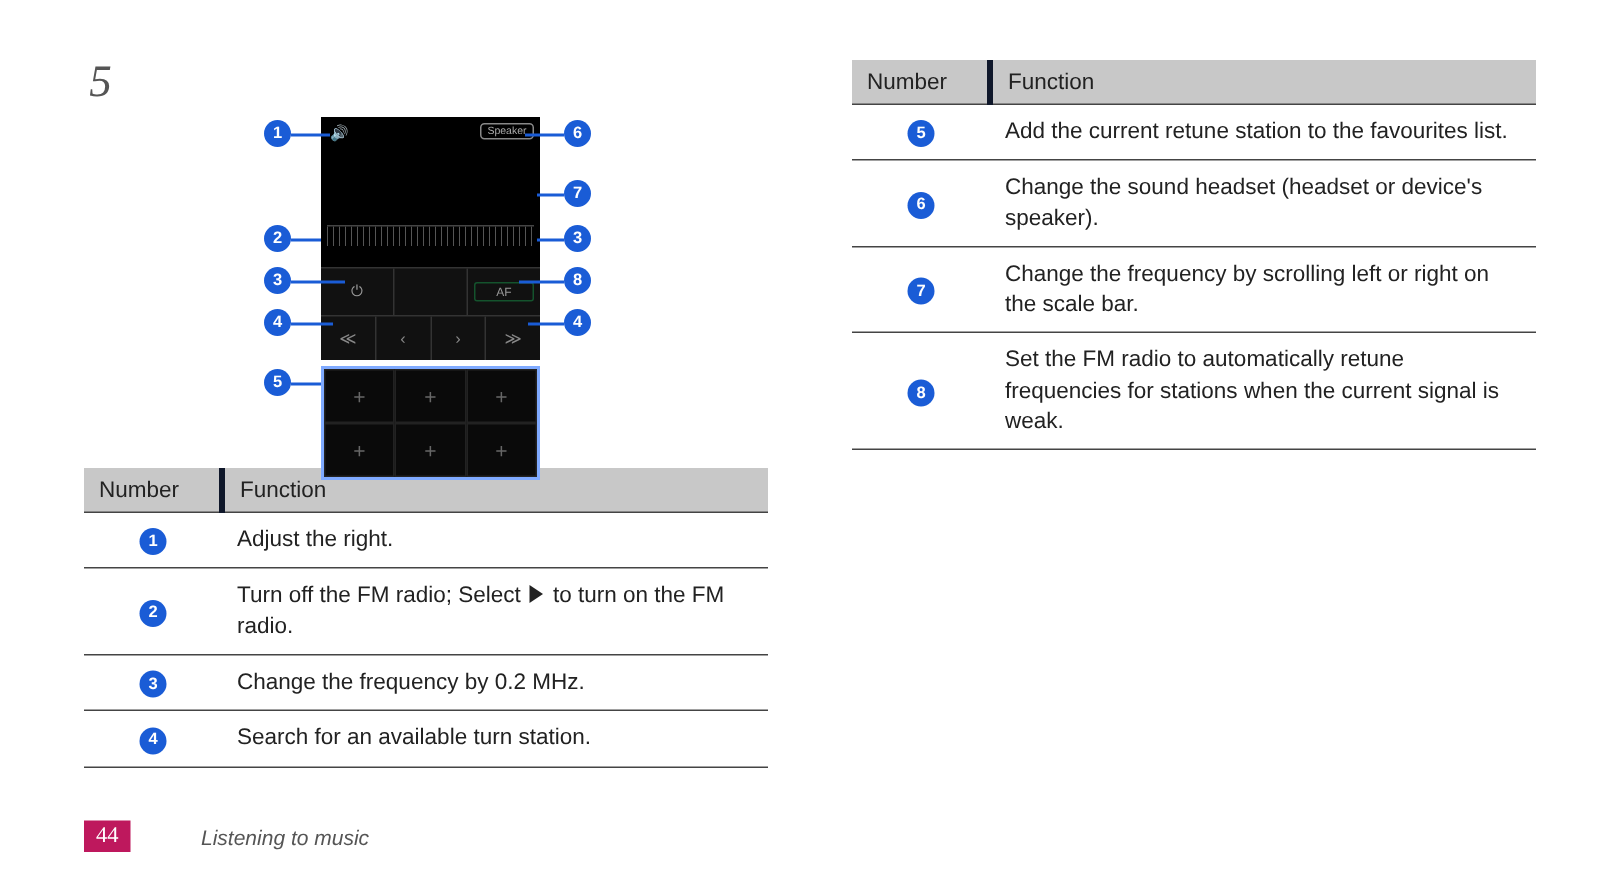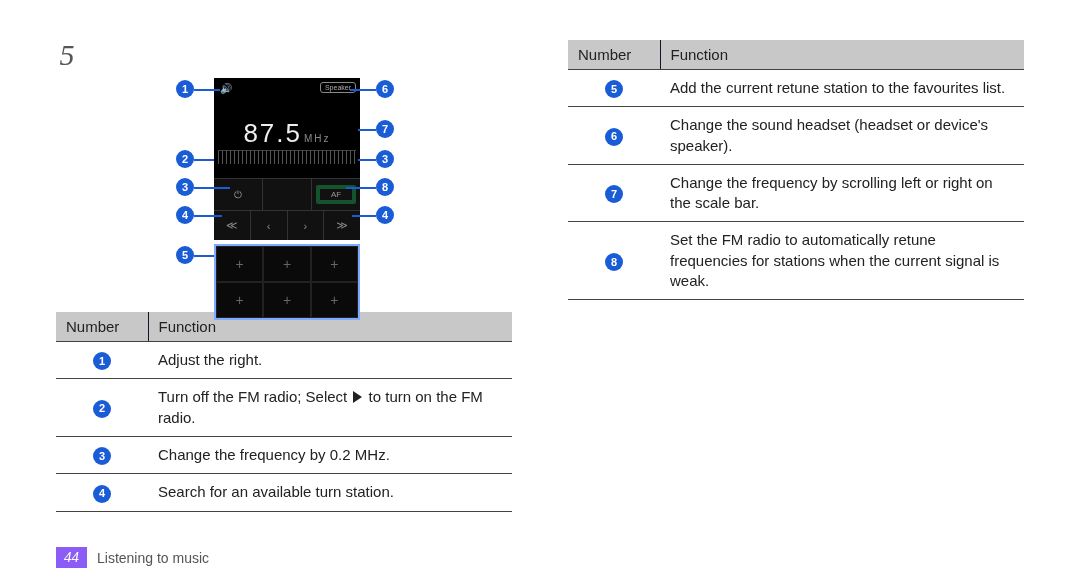--- a/index.html
+++ b/index.html
@@ -91,21 +91,21 @@
     display:flex; align-items:stretch;
     border-top:1px solid #333;
   }
   .btn-row span {
     flex:1; display:flex; align-items:center; justify-content:center;
     color:#888; font-size:11px; border-right:1px solid #333;
   }
   .btn-row span:last-child{border-right:none;}
   .btn-row.row1{height:32px;}
   .btn-row.row1 span{color:#999;font-size:10px;}
-  .btn-row.row1 .af{border:4px solid #14532d;border-radius:2px;font-size:8px;padding:1px 3px;margin:auto 4px;}
+  .btn-row.row1 .af{border:1px solid #14532d;border-radius:2px;font-size:8px;padding:1px 3px;margin:auto 4px;}
   .fav-grid {
     margin-top:4px;
     width:100%; height:76px;
     border:2px solid #7faaff;
     background:#0a0a0a;
     display:grid; grid-template-columns:repeat(3,1fr); grid-template-rows:repeat(2,1fr);
   }
   .fav-grid div{border:1px solid #222;display:flex;align-items:center;justify-content:center;color:#666;font-size:14px;}
   .callout {
     position:absolute;
@@ -121,66 +121,63 @@
     border-collapse: collapse;
     font-size: 15px;
   }
   table.func th {
     background: #c8c8c8;
     font-weight: normal;
     text-align: left;
     padding: 6px 10px;
     border-bottom: 1px solid #444;
   }
-  table.func th:first-child { width: 92px; border-right:1px solid #0f172a;}
+  table.func th:first-child { width: 92px; border-right:4px solid #0f172a;}
   table.func td {
     padding: 8px 10px;
     border-bottom: 1px solid #444;
     vertical-align: middle;
     line-height:1.35;
   }
   table.func td:first-child { text-align:center; }
   .bullet-num {
     display:inline-flex;width:18px;height:18px;border-radius:50%;
     background:#1a5cd6;color:#fff;font-weight:bold;font-size:11px;
     align-items:center;justify-content:center;
   }
   .play-tri { display:inline-block;width:0;height:0;border-left:9px solid #222;border-top:6px solid transparent;border-bottom:6px solid transparent;vertical-align:-1px;margin:0 2px;}
 
   .footer {
     position:absolute; left:56px; bottom:18px;
     display:flex; align-items:center; gap:10px;
     font-size:14px;
   }
   .pagebox{
-    background:#8b5cf6;color:#fff;font-style:italic;
+    background:#be185d;color:#fff;
     padding:2px 8px;font-family:Georgia,serif;font-size:15px;
   }
-  .footer-title{color:#555;}
+  .footer-title{font-style:italic;color:#555;margin-left:37px;}
 </style>
 </head>
 <body>
 
 <div class="page">
 
   <div class="col">
     <div class="step-row">
       <div class="step-num">5</div>
     </div>
 
     <div class="diagram-wrap">
       <div class="diagram">
 
         <div class="phone">
           <div class="screen-top">
             <span class="vol-icon">🔊</span>
             <span class="speaker-pill">Speaker</span>
-            <div class="freq">
-              <span class="freq-num">87.5</span><span class="freq-unit">MHz</span>
-            </div>
             <div class="rule"></div>
           </div>
           <div class="btn-row row1">
             <span>⏻</span>
             <span></span>
             <span>
                 <span class="af">AF</span>
               </span>
           </div>
           <div class="btn-row">

